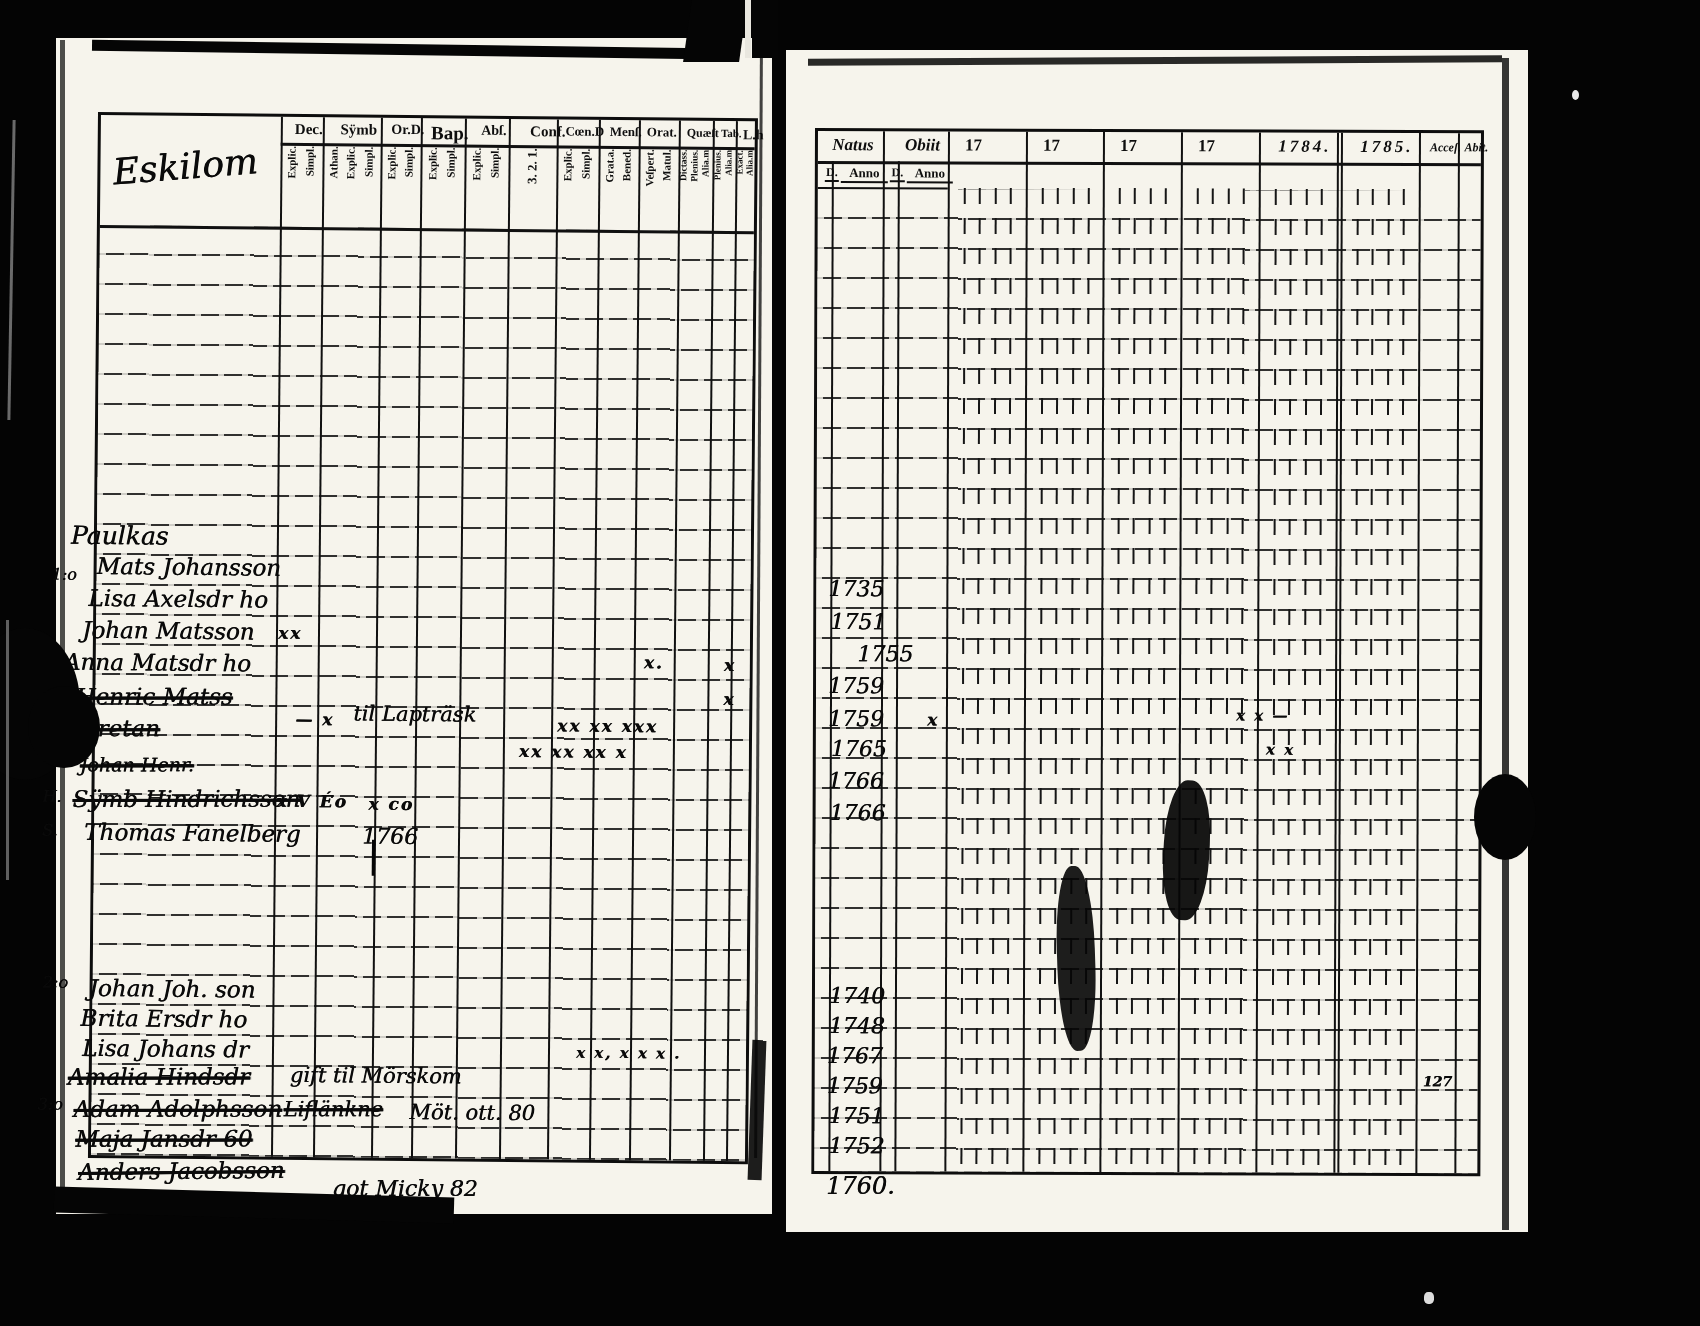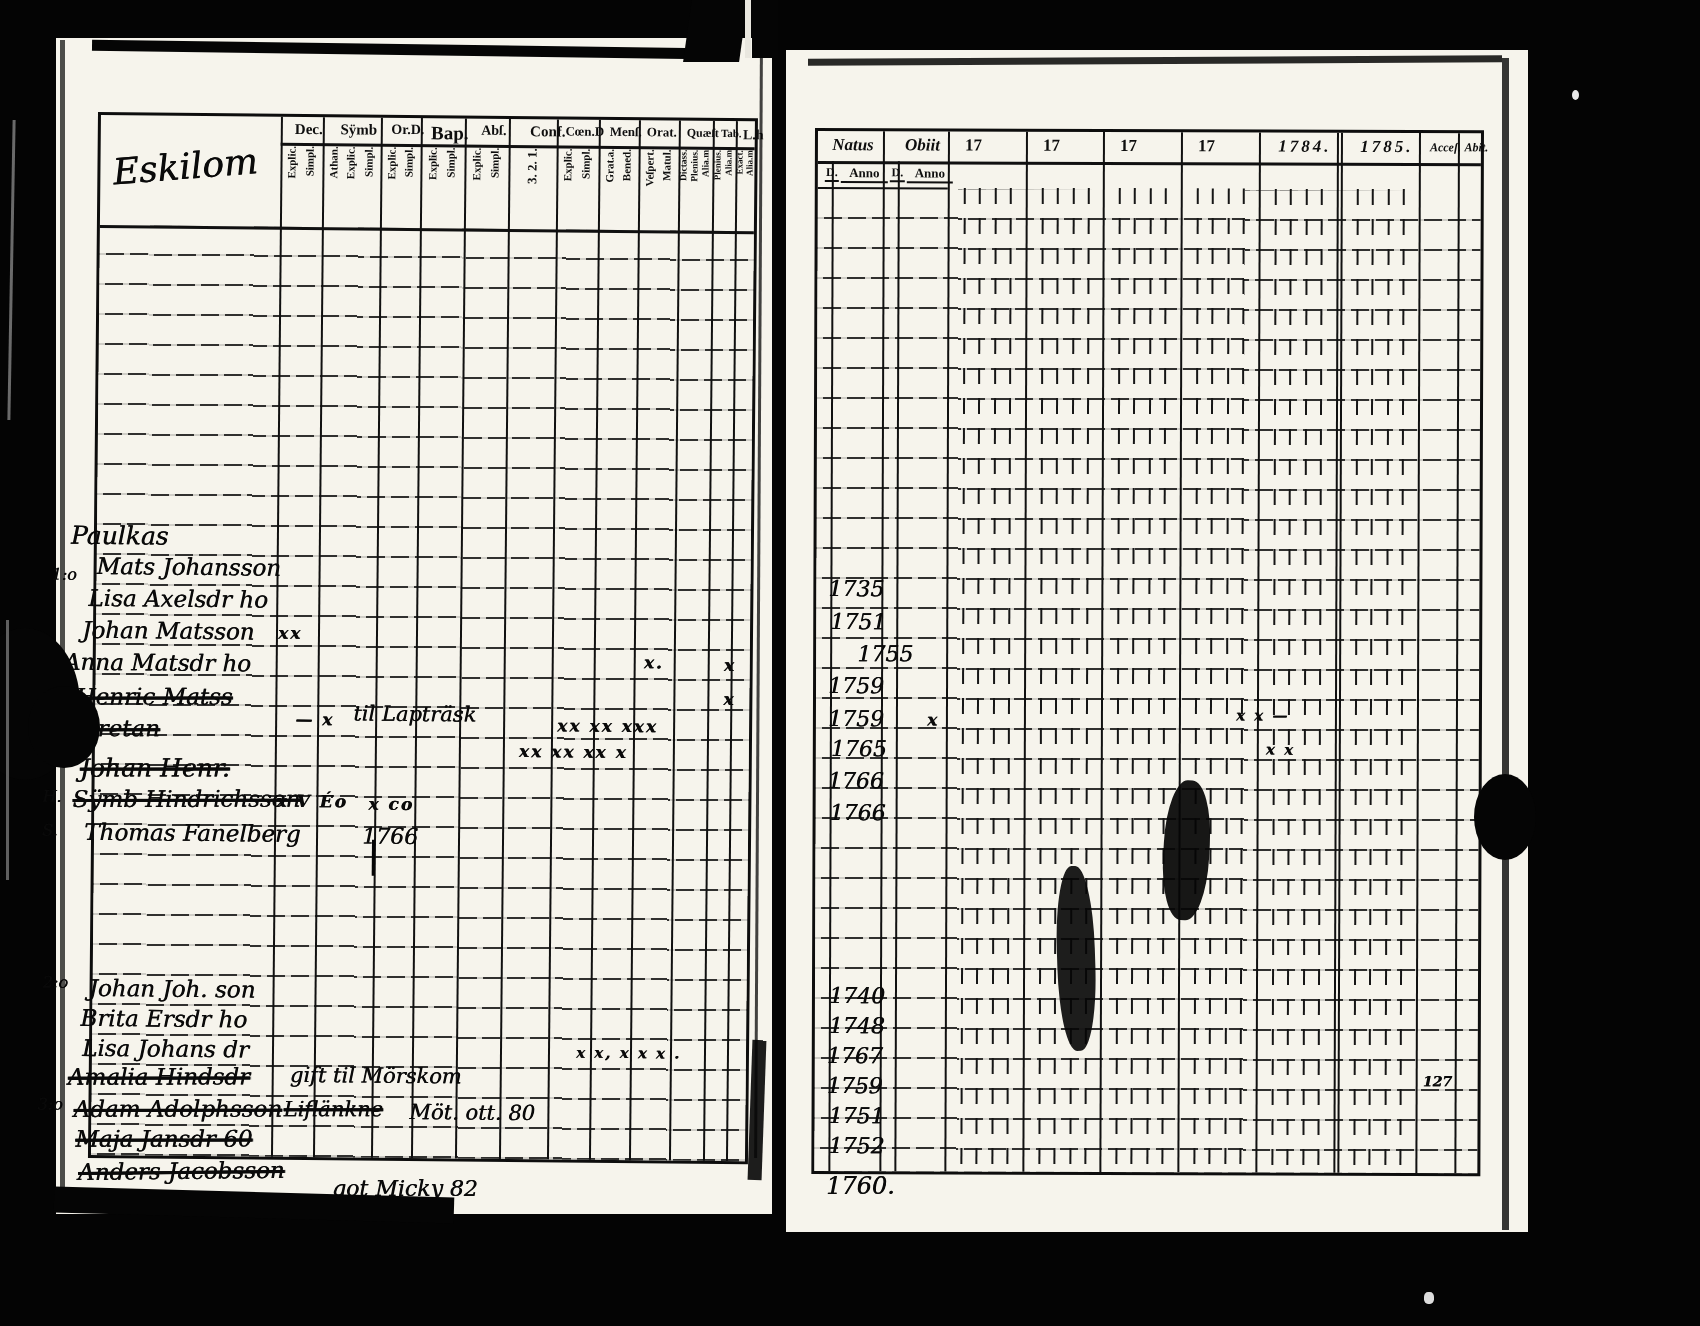--- a/index.html
+++ b/index.html
@@ -109,21 +109,21 @@
       </div>
 
     <div class="hand" style="left:-26px;top:406px;font-size:25px;">Paulkas</div>
     <div class="hand" style="left:-45px;top:450px;font-size:16px;">1:o</div>
     <div class="hand" style="left:0;top:438px;font-size:23px;">Mats Johansson</div>
     <div class="hand" style="left:-8px;top:470px;font-size:23px;">Lisa Axelsdr ho</div>
     <div class="hand" style="left:-14px;top:502px;font-size:23px;">Johan Matsson</div>
     <div class="hand" style="left:-32px;top:534px;font-size:23px;">Anna Matsdr ho</div>
     <div class="hand struck" style="left:-20px;top:568px;font-size:23px;">Henric Matss</div>
     <div class="hand struck" style="left:-16px;top:600px;font-size:23px;">Gretan</div>
-    <div class="hand struck" style="left:-15px;top:638px;font-size:25px;">Johan Henr.</div>
+    <div class="hand struck" style="left:-15px;top:638px;font-size:19px;">Johan Henr.</div>
     <div class="hand" style="left:-52px;top:672px;font-size:16px;">H.</div>
     <div class="hand struck" style="left:-22px;top:670px;font-size:23px;">Sÿmb Hindrichsson</div>
     <div class="hand" style="left:-52px;top:706px;font-size:16px;">S.</div>
     <div class="hand" style="left:-10px;top:704px;font-size:23px;">Thomas Fanelberg</div>
     <div class="hand" style="left:268px;top:706px;font-size:22px;">1766</div>
     <div class="hand" style="left:-50px;top:858px;font-size:16px;">2:o</div>
     <div class="hand" style="left:-4px;top:860px;font-size:23px;">Johan Joh. son</div>
     <div class="hand" style="left:-12px;top:890px;font-size:23px;">Brita Ersdr ho</div>
     <div class="hand" style="left:-10px;top:920px;font-size:23px;">Lisa Johans dr</div>
     <div class="hand struck" style="left:-24px;top:948px;font-size:23px;">Amalia Hindsdr</div>

